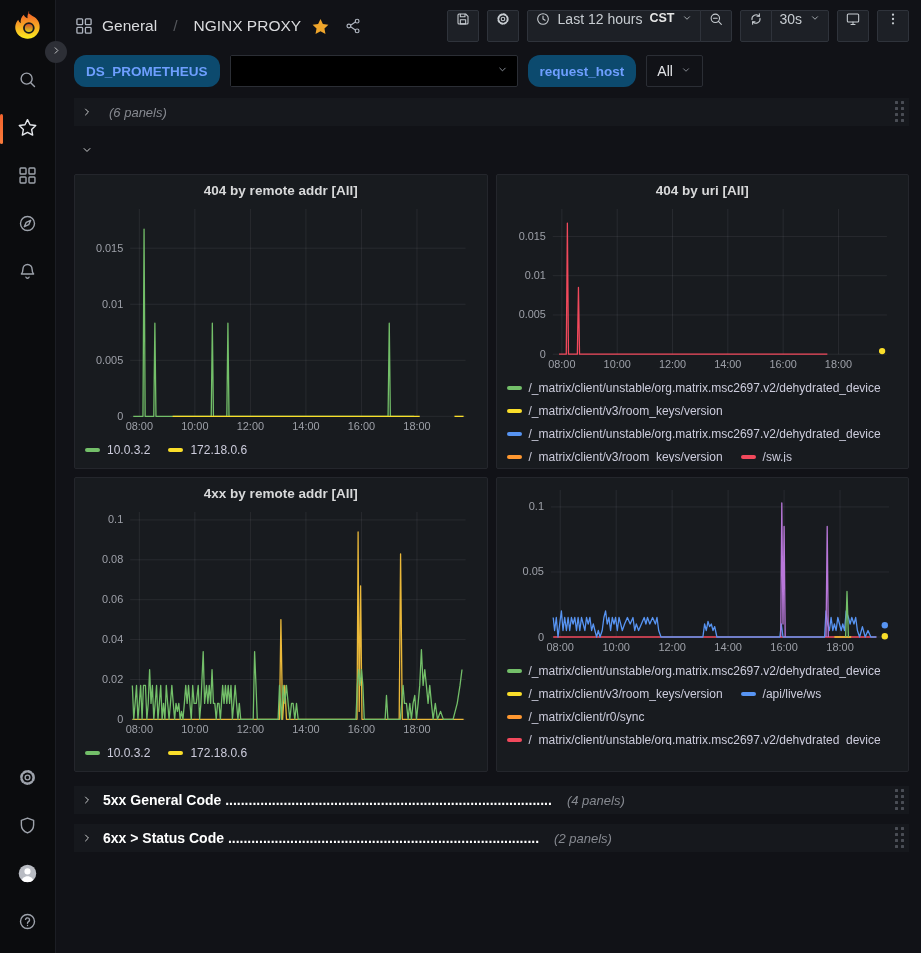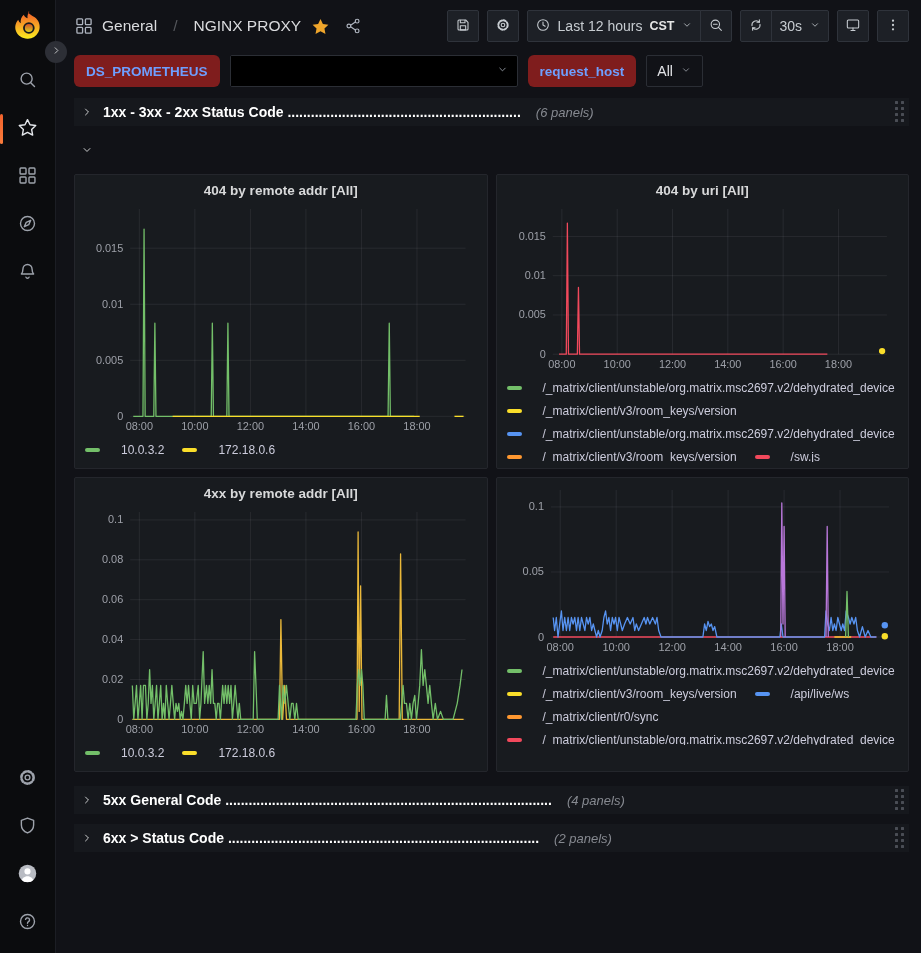--- a/index.html
+++ b/index.html
@@ -42,34 +42,34 @@
   .breadcrumb { display:flex; align-items:center; gap:16px; font-size:15.5px; }
   .crumb { color:#dadbde; cursor:pointer; }
   .sep { color:#55575c; }
   .star-gold { color:#efa52b; width:19px; height:19px; cursor:pointer; margin-left:2px; }
   .star-gold svg { width:19px; height:19px; }
   .share-ic { color:#aeb4bf; width:18px; height:18px; cursor:pointer; margin-left:6px; }
   .share-ic svg { width:18px; height:18px; }
   .nav-right { margin-left:auto; display:flex; align-items:center; gap:8px; }
   .btn {
     height:32px; min-width:32px; background:#1d2026; border:1px solid #2f333b; border-radius:2px;
-    color:#c7ccd1; display:flex; align-items:center; justify-content:center; gap:7px;
+    color:#c7ccd1; display:flex; align-items:flex-start; justify-content:center; gap:7px;
     padding:0 7px; font-size:14px; font-family:inherit; cursor:pointer; white-space:nowrap;
   }
   .btn svg { width:16px; height:16px; flex:none; }
   .btn .small-caret svg { width:12px; height:12px; }
   .btn-group { display:flex; }
   .btn-group .btn + .btn { margin-left:-1px; border-top-left-radius:0; border-bottom-left-radius:0; }
   .btn-group .btn:first-child { border-top-right-radius:0; border-bottom-right-radius:0; }
   .tz { color:#e5e5e5; font-weight:700; font-size:12.5px; }
   
   .subnav { height:38px; display:flex; align-items:center; gap:10px; padding:0 12px 0 18px; }
   .var-chip {
-    height:32px; display:flex; align-items:center; padding:0 12px; background:#7f1d1d;
-    border-radius:6px; color:#6e9fff; font-weight:700; font-size:13.5px; cursor:pointer;
+    height:32px; display:flex; align-items:center; padding:0 12px; background:#0c4a6e;
+    border-radius:12px; color:#6e9fff; font-weight:700; font-size:13.5px; cursor:pointer;
   }
   .var-input {
     height:32px; width:288px; background:#000; border:1px solid #2b2e35; border-radius:2px;
     display:flex; align-items:center; cursor:pointer;
   }
   .var-input .redact { flex:1; height:100%; background:#000; }
   .var-input svg { width:13px; height:13px; color:#9da2ab; margin:0 8px; flex:none; }
   .var-select {
     height:32px; display:flex; align-items:center; gap:7px; padding:0 10px;
     background:#111217; border:1px solid #2b2e35; border-radius:2px; color:#e3e4e8;
@@ -103,21 +103,21 @@
   .panel-title {
     text-align:center; font-size:13.5px; font-weight:700; color:#d8d9da;
     height:22px; line-height:22px; cursor:pointer;
   }
   svg.chart { display:block; }
   .tick { font-size:11px; fill:#9da0a8; font-family:"Liberation Sans",sans-serif; }
   .legend { margin-top:2px; overflow:hidden; }
   .legend.tall { max-height:86px; }
   .legend-row { display:flex; align-items:center; gap:18px; height:23px; flex-wrap:nowrap; }
   .legend.single .legend-row { height:24px; }
-  .legend-item { display:flex; align-items:center; gap:21px; font-size:12px; color:#ccccdc; white-space:nowrap; cursor:pointer; }
+  .legend-item { display:flex; align-items:center; gap:7px; font-size:12px; color:#ccccdc; white-space:nowrap; cursor:pointer; }
   .legend-item .swatch { width:15px; height:4px; border-radius:2px; flex:none; }
 </style>
 </head>
 <body>
 
 <div class="sidebar">
   <div class="logo">
     <svg viewBox="0 0 24 24">
         <defs>
           <linearGradient id="glg" x1="0" y1="1" x2="0" y2="0">
@@ -343,21 +343,20 @@
   </div>
 
   <div class="content">
 
     <div class="row-strip">
       <span class="row-chev">
           <svg viewBox="0 0 24 24">
             <path fill="none" stroke="currentColor" stroke-width="1.6" stroke-linecap="round" stroke-linejoin="round" d="M9.5 7l5 5-5 5"></path>
           </svg>
         </span>
-      <span class="row-title">1xx - 3xx - 2xx Status Code ............................................................</span>
       <span class="panel-count">(6 panels)</span>
       <span class="drag-handle">
           <i></i>
           <i></i>
           <i></i>
           <i></i>
           <i></i>
           <i></i>
           <i></i>
           <i></i>

